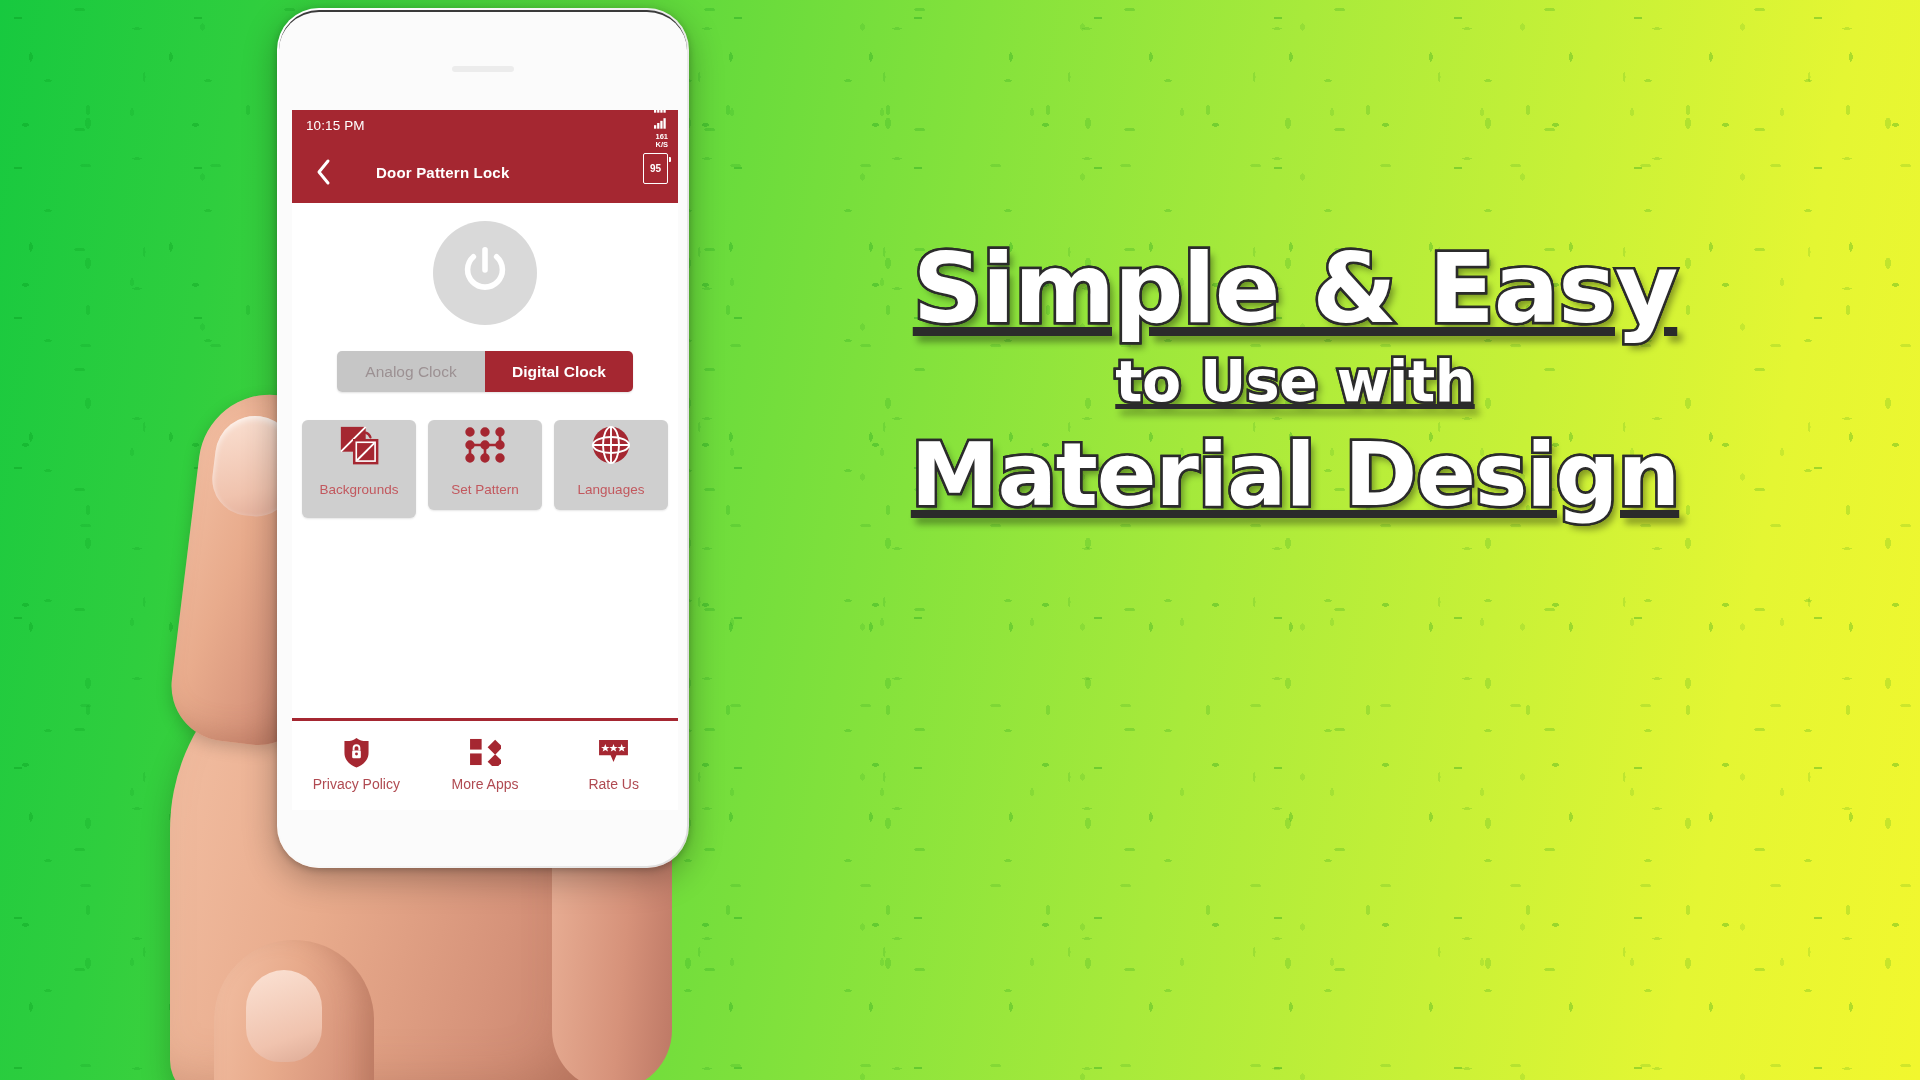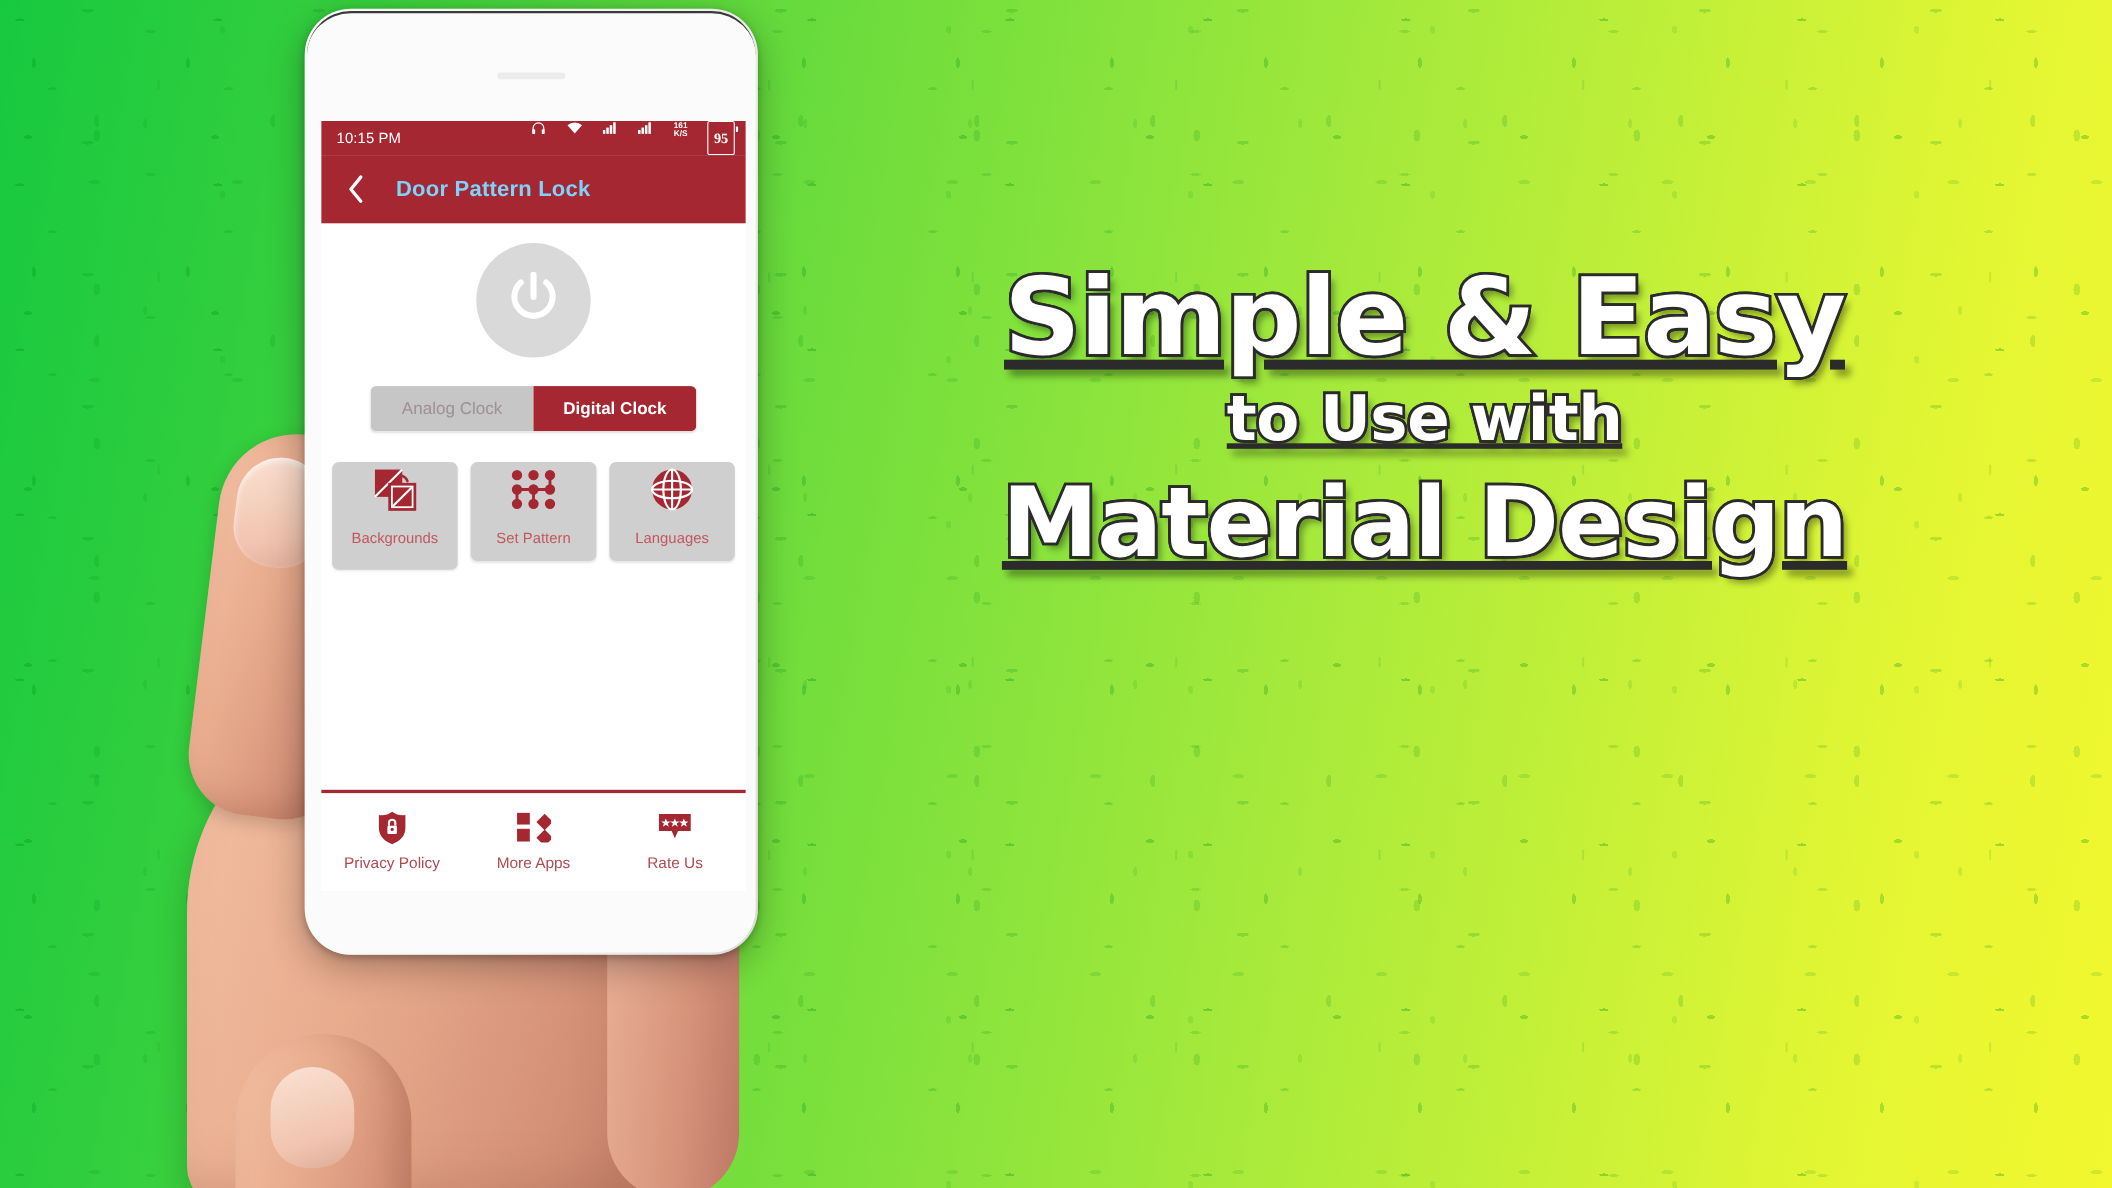--- a/index.html
+++ b/index.html
@@ -118,43 +118,43 @@
     overflow: hidden;
   }
 
   
   #statusbar {
     height: 31px; background: #a52731;
     display: flex; align-items: center;
     padding: 0 10px 0 14px; color: #fff;
   }
   #sb-time { font-size: 13.5px; letter-spacing: .1px; text-align: right; }
-  #sb-icons { margin-left: auto; display: flex; align-items: flex-start; gap: 18px; }
+  #sb-icons { margin-left: auto; display: flex; align-items: flex-end; gap: 4px; flex-direction: column; }
   #sb-icons svg { display: block; }
   .kbs { font-size: 7.5px; line-height: 8px; text-align: center; font-weight: bold; }
   #battery {
     border: 1.4px solid #fff; border-radius: 2px;
     padding: 0 2px; height: 31px; min-width: 25px;
     display: flex; align-items: center; justify-content: center;
-    font-size: 13px; font-weight: bold; position: relative; font-family: Liberation Serif, serif;
+    font-size: 10px; font-weight: bold; position: relative;
   }
   #battery::after {
     content: ""; position: absolute; right: -3.5px; top: 3.5px;
     width: 2px; height: 5px; background: #fff; border-radius: 0 1px 1px 0;
   }
 
   
   #appbar {
     height: 62px; background: #a52731;
     display: flex; align-items: center; padding-left: 14px;
   }
   #back-btn { width: 34px; display: flex; align-items: center; justify-content: center; cursor: pointer; }
   #app-title {
-    color: #7dd3fc; font-size: 20px; font-weight: bold;
-    margin-left: 20px; letter-spacing: .2px;
+    color: #ffffff; font-size: 15px; font-weight: bold;
+    margin-left: 36px; letter-spacing: .2px;
   }
 
   
   #app-body { position: relative; height: 607px; background: #fff; }
 
   #power-wrap { display: flex; justify-content: center; margin-top: 18px; }
   #power-btn {
     width: 104px; height: 104px; border-radius: 50%;
     background: #d9d9d9;
     display: flex; align-items: center; justify-content: center;

